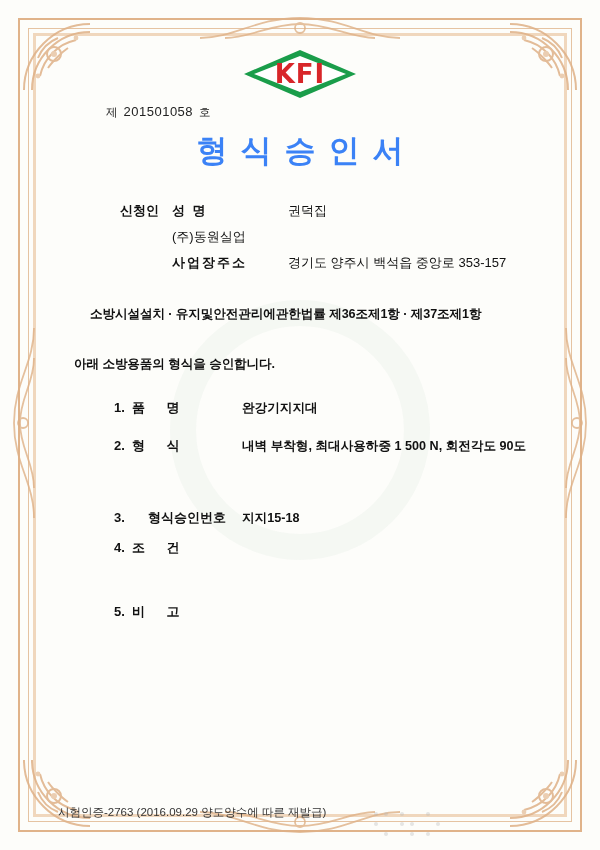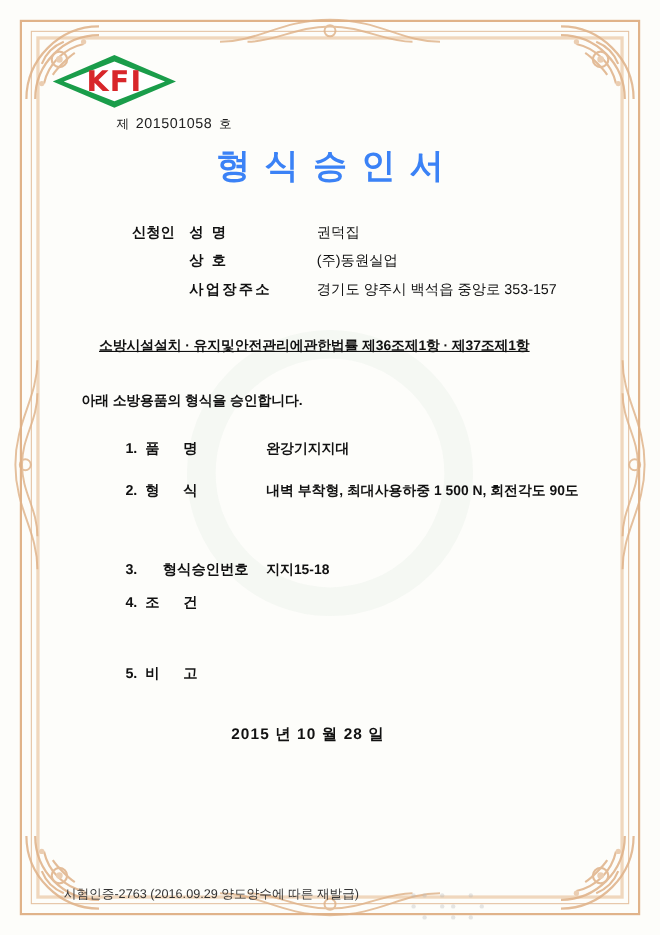--- a/index.html
+++ b/index.html
@@ -90,21 +90,21 @@
   
   .content {
     position: absolute;
     left: 44px;
     top: 40px;
     right: 44px;
     bottom: 44px;
   }
 
   .logo {
-    text-align: left;
+    text-align: center;
     margin-top: 8px;
     height: 54px;
   }
   .logo svg { display: inline-block; }
 
   .serial-row {
     display: flex;
     align-items: baseline;
     gap: 6px;
     margin-top: 2px;
@@ -147,21 +147,21 @@
 
   .para {
     margin-top: 26px;
     padding-left: 30px;
     padding-right: 18px;
     font-size: 12.6px;
     line-height: 25px;
     font-weight: bold;
     letter-spacing: -0.1px;
   }
-  .para .ind { padding-left: 16px; display: inline-block; text-decoration: underline; }
+  .para .ind { padding-left: 16px; display: inline-block; }
 
   .items {
     margin-top: 22px;
     padding-left: 70px;
     font-size: 13px;
   }
   .item-row {
     display: flex;
     align-items: baseline;
     min-height: 30px;
@@ -406,21 +406,20 @@
     <div class="doc-title">형식승인서</div>
 
     <div class="applicant-block">
       <div class="appl-row">
         <span class="appl-prefix">신청인</span>
         <span class="appl-label">성     명</span>
         <span class="appl-value">권덕집</span>
       </div>
       <div class="appl-row">
         <span class="appl-prefix"></span>
-        <span class="appl-label">상     호</span>
         <span class="appl-value">(주)동원실업</span>
       </div>
       <div class="appl-row">
         <span class="appl-prefix"></span>
         <span class="appl-label">사업장주소</span>
         <span class="appl-value">경기도 양주시 백석읍 중앙로 353-157</span>
       </div>
     </div>
 
     <div class="para">
@@ -460,21 +459,20 @@
       <div class="gap-2"></div>
 
       <div class="item-row">
         <span class="item-no">5.</span>
         <span class="item-label">비     고</span>
         <span class="item-value"></span>
       </div>
 
     </div>
 
-    <div class="date-line">2015 년  10 월  28 일</div>
 
 
   </div>
 
   <div class="footnote">시험인증-2763 (2016.09.29 양도양수에 따른 재발급)</div>
 
   <div class="braille">
     <div class="braille-dot" style="left:4px;  top:4px;"></div>
     <div class="braille-dot" style="left:4px;  top:14px;"></div>
     <div class="braille-dot" style="left:14px; top:4px;"></div>

